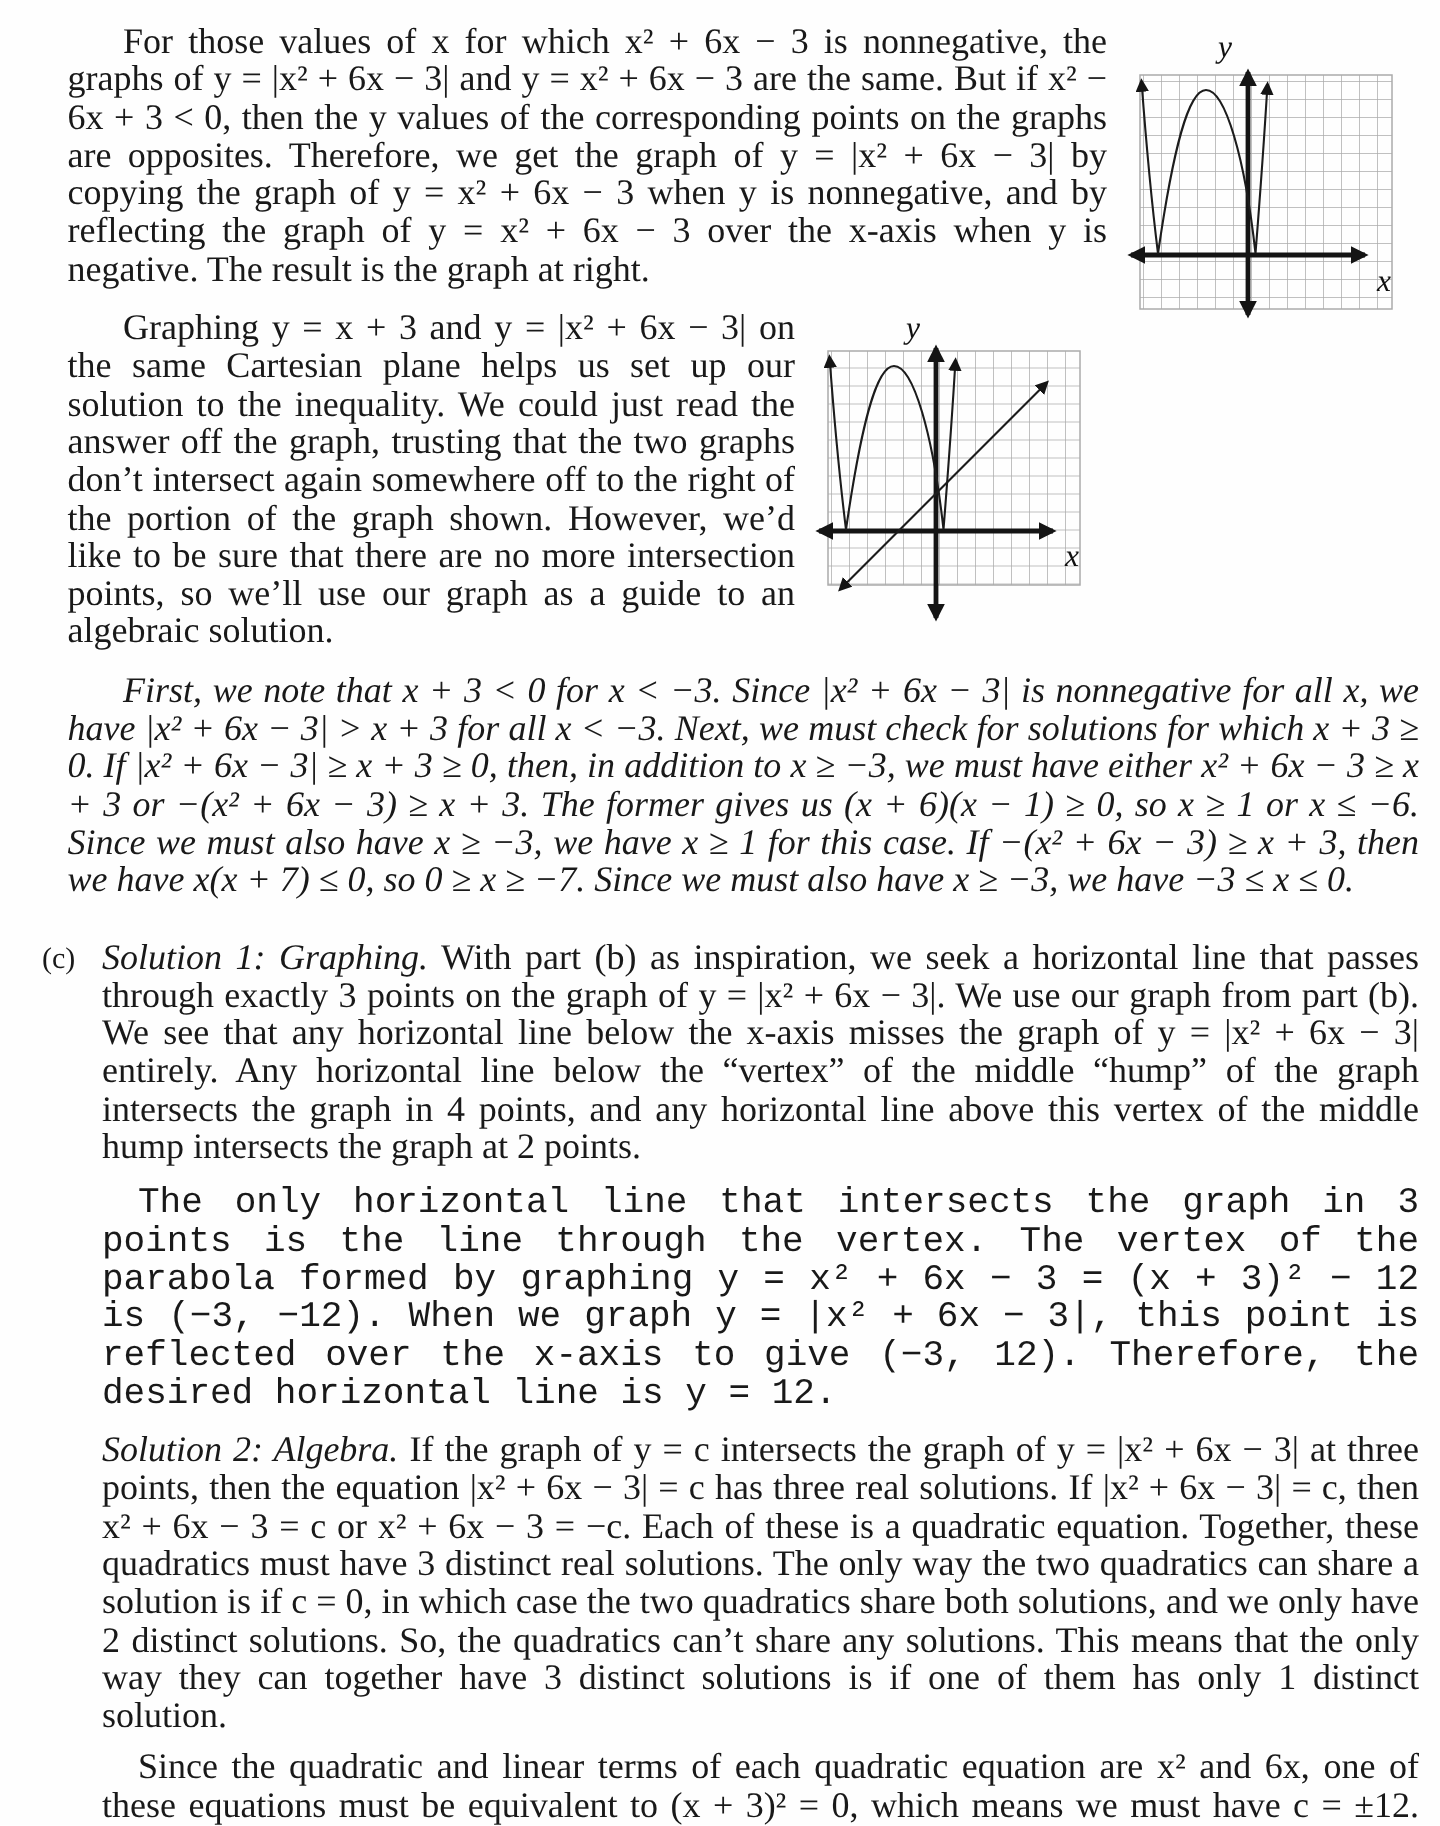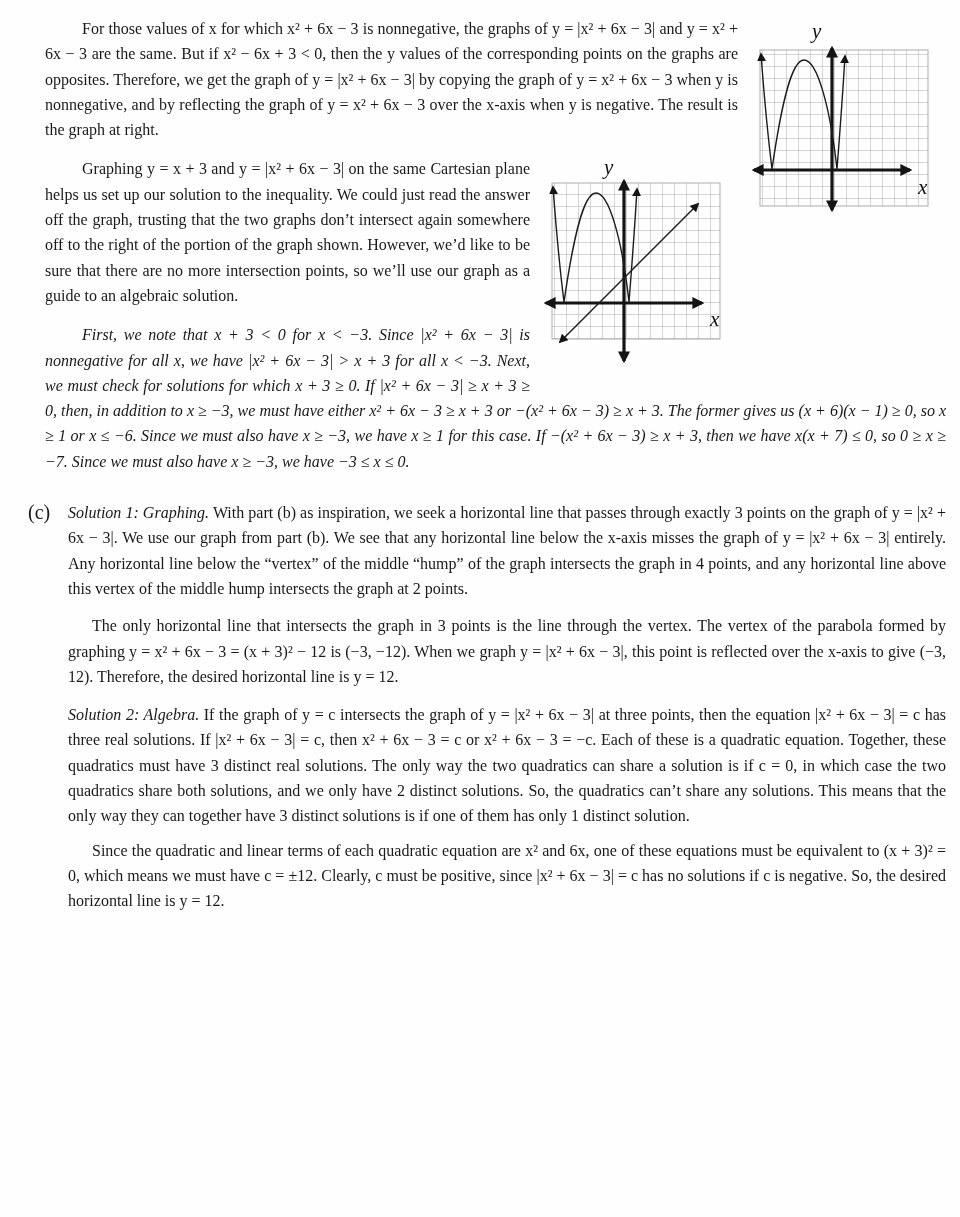--- a/index.html
+++ b/index.html
@@ -6,21 +6,21 @@
   .page{
     position:relative;
     width:960px;height:1217px;
     background:#fefefe;
     overflow:hidden;
     font-family:"Liberation Serif", serif;
     color:#191919;
   }
   .content{padding:16px 14px 0 45px;}
   p.body{
-    font-size:16px;line-height:25.3px;
+    font-size:24px;line-height:25.3px;
     text-align:justify;
     margin:0 0 14px 0;
   }
   .indent{text-indent:37px;}
   .fig{
     float:right;
     width:196px;
     margin:-10px 0 8px 12px;
   }
   .fig svg{display:block;}
@@ -107,21 +107,21 @@
 
       <p class="body indent p3">First, we note that x + 3 &lt; 0 for x &lt; −3.  Since |x² + 6x − 3| is nonnegative for all x, we have |x² + 6x − 3| &gt; x + 3 for all x &lt; −3.  Next, we must check for solutions for which x + 3 ≥ 0. If |x² + 6x − 3| ≥ x + 3 ≥ 0, then, in addition to x ≥ −3, we must have either x² + 6x − 3 ≥ x + 3 or −(x² + 6x − 3) ≥ x + 3.  The former gives us (x + 6)(x − 1) ≥ 0, so x ≥ 1 or x ≤ −6.  Since we must also have x ≥ −3, we have x ≥ 1 for this case.  If −(x² + 6x − 3) ≥ x + 3, then we have x(x + 7) ≤ 0, so 0 ≥ x ≥ −7.  Since we must also have x ≥ −3, we have −3 ≤ x ≤ 0.</p>
 
     </div>
 
     <div class="partc">
       <span class="c-label">(c)</span>
 
       <p class="body"><i class="lead">Solution 1:  Graphing.</i> <span>With part (b) as inspiration, we seek a horizontal line that passes through exactly 3 points on the graph of y = |x² + 6x − 3|. We use our graph from part (b).  We see that any horizontal line below the x-axis misses the graph of y = |x² + 6x − 3| entirely.  Any horizontal line below the “vertex” of the middle “hump” of the graph intersects the graph in 4 points, and any horizontal line above this vertex of the middle hump intersects the graph at 2 points.</span></p>
 
-      <p class="body cindent" style="margin-bottom:13px;">The only horizontal line that intersects the graph in 3 points is the line through the vertex.  The vertex of the parabola formed by graphing y = x² + 6x − 3 = (x + 3)² − 12 is (−3, −12).  When we graph y = |x² + 6x − 3|, this point is reflected over the x-axis to give (−3, 12).  Therefore, the desired horizontal line is y = 12.</p>
+      <p class="body cindent" style="margin-bottom:13px;font-family:Liberation Mono, monospace;">The only horizontal line that intersects the graph in 3 points is the line through the vertex.  The vertex of the parabola formed by graphing y = x² + 6x − 3 = (x + 3)² − 12 is (−3, −12).  When we graph y = |x² + 6x − 3|, this point is reflected over the x-axis to give (−3, 12).  Therefore, the desired horizontal line is y = 12.</p>
 
       <p class="body" style="margin-bottom:9px;"><i class="lead">Solution 2:  Algebra.</i> <span>If the graph of y = c intersects the graph of y = |x² + 6x − 3| at three points, then the equation |x² + 6x − 3| = c has three real solutions.  If |x² + 6x − 3| = c, then x² + 6x − 3 = c or x² + 6x − 3 = −c.  Each of these is a quadratic equation.  Together, these quadratics must have 3 distinct real solutions.  The only way the two quadratics can share a solution is if c = 0, in which case the two quadratics share both solutions, and we only have 2 distinct solutions.  So, the quadratics can’t share any solutions.  This means that the only way they can together have 3 distinct solutions is if one of them has only 1 distinct solution.</span></p>
 
       <p class="body cindent">Since the quadratic and linear terms of each quadratic equation are x² and 6x, one of these equations must be equivalent to (x + 3)² = 0, which means we must have c = ±12.  Clearly, c must be positive, since |x² + 6x − 3| = c has no solutions if c is negative.  So, the desired horizontal line is y = 12.</p>
 
     </div>
 
   </div>
 </div>
 

